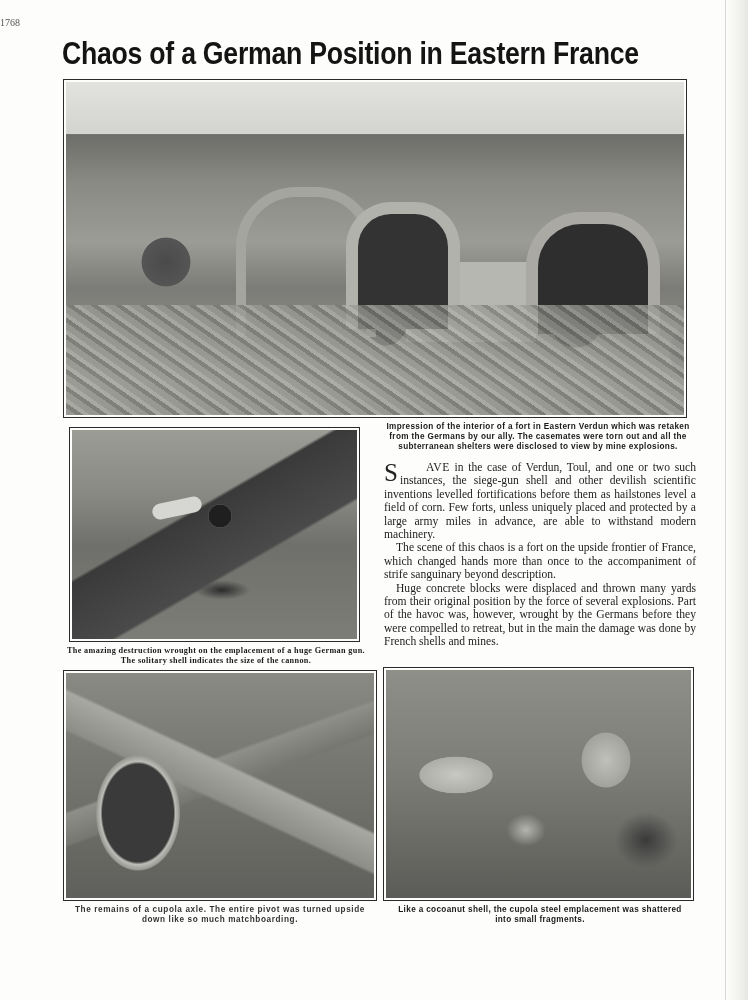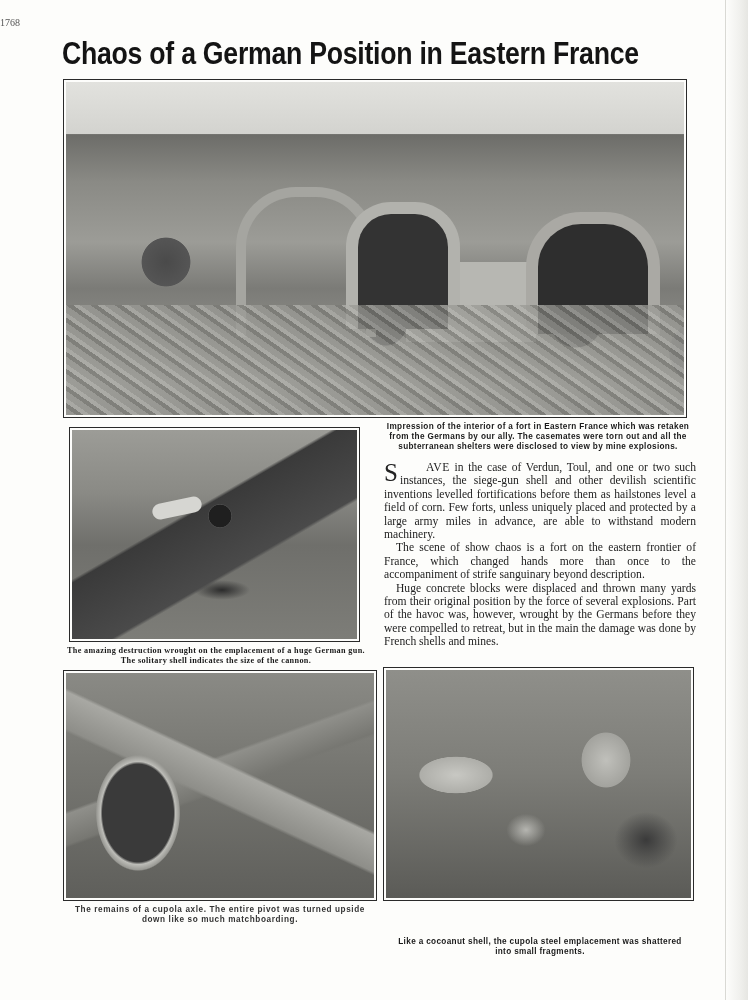--- a/index.html
+++ b/index.html
@@ -110,36 +110,36 @@
 <div class="photo-frame" style="left:63px; top:79px; width:624px; height:339px;">
   <div class="photo photo-main" title="Ruined interior casemates of a fort with brick arches and rubble">
     <div class="sky"></div>
     <div class="arch1"></div>
     <div class="wall"></div>
     <div class="arch2"></div>
     <div class="arch3"></div>
     <div class="rubble"></div>
   </div>
 </div>
-<div class="caption-sans" style="left:386px; top:422px; width:304px;">Impression of the interior of a fort in Eastern France which was retaken from the Germans by our ally.  The casemates were torn out and all the subterranean shelters were disclosed to view by mine explosions.</div>
+<div class="caption-sans" style="left:386px; top:422px; width:304px;">Impression of the interior of a fort in Eastern Verdun which was retaken from the Germans by our ally.  The casemates were torn out and all the subterranean shelters were disclosed to view by mine explosions.</div>
 
 <div class="photo-frame" style="left:69px; top:427px; width:291px; height:215px;">
   <div class="photo photo-gun" title="Twisted steel of a destroyed gun emplacement with a solitary shell">
     <div class="shell"></div>
   </div>
 </div>
 <div class="caption-sans" style="left:66px; top:646px; width:300px;font-family:Liberation Serif, serif;">The amazing destruction wrought on the emplacement of a huge German gun.   The solitary shell indicates the size of the cannon.</div>
 
 <div class="body-text">
   <p class="first"><span class="dropcap">S</span><span class="smallcaps">AVE</span><span> in the case of Verdun, Toul, and one or two such instances, the siege-gun shell and other devilish scientific inventions levelled fortifications before them as hailstones level a field of corn.  Few forts, unless uniquely placed and protected by a large army miles in advance, are able to withstand modern machinery.</span></p>
-  <p>The scene of show chaos is a fort on the eastern frontier of France, which changed hands more than once to the accompaniment of strife sanguinary beyond description.</p>
+  <p>The scene of this chaos is a fort on the upside frontier of France, which changed hands more than once to the accompaniment of strife sanguinary beyond description.</p>
   <p>Huge concrete blocks were displaced and thrown many yards from their original position by the force of several explosions. Part of the havoc was, however, wrought by the Germans before they were compelled to retreat, but in the main the damage was done by French shells and mines.</p>
 </div>
 
 <div class="photo-frame" style="left:63px; top:670px; width:314px; height:231px;">
   <div class="photo photo-cupola" title="Overturned circular cupola pivot and steel girders"></div>
 </div>
 <div class="caption-sans light" style="left:72px; top:905px; width:296px;">The remains of a cupola axle.   The entire pivot was turned upside down like so much matchboarding.</div>
 
 <div class="photo-frame" style="left:383px; top:667px; width:311px; height:234px;">
   <div class="photo photo-fragments" title="Shattered concrete and steel fragments of a cupola emplacement"></div>
 </div>
-<div class="caption-sans" style="left:392px; top:905px; width:296px;margin-top:32px;">Like a cocoanut shell, the cupola steel emplacement was shattered into small fragments.</div>
+<div class="caption-sans" style="left:392px; top:905px; width:296px;">Like a cocoanut shell, the cupola steel emplacement was shattered into small fragments.</div>
 
 </body></html>

